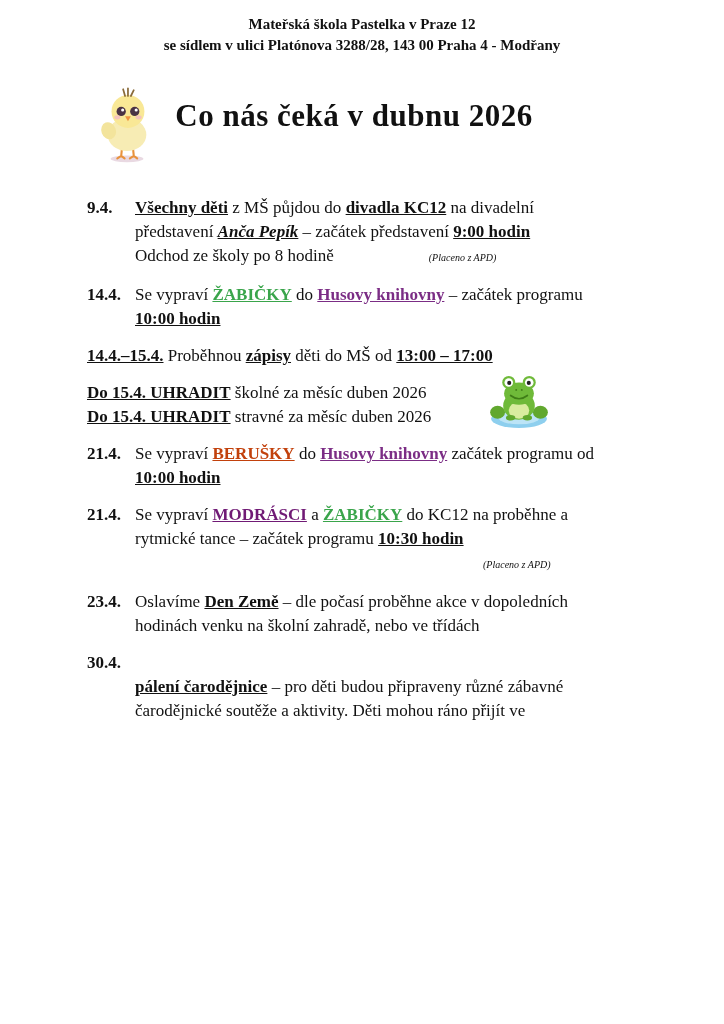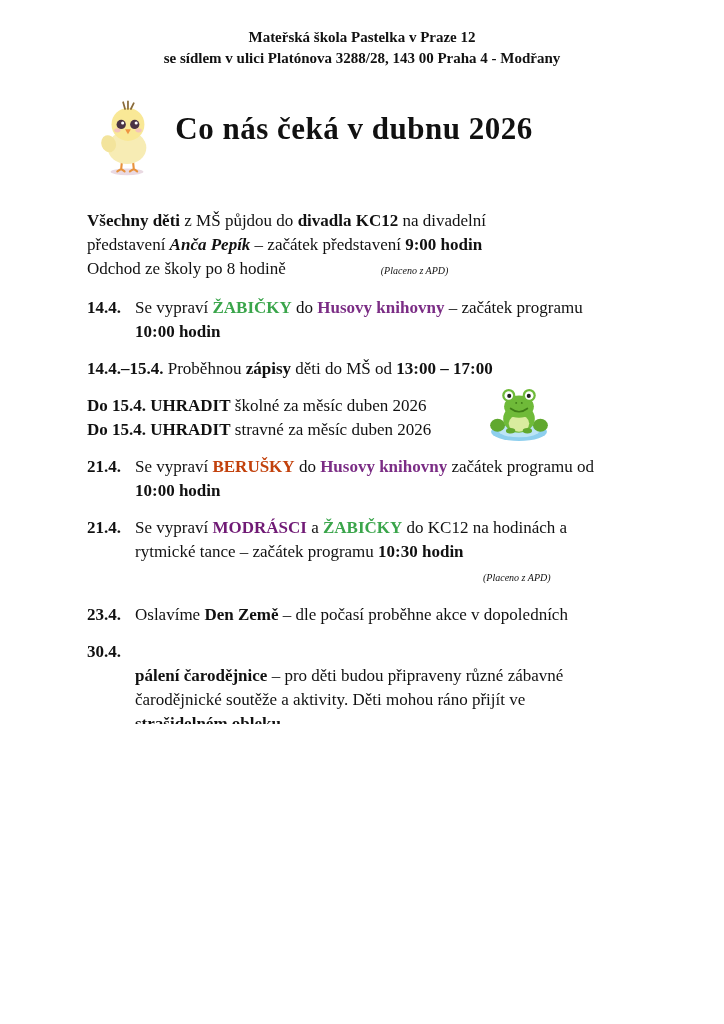--- a/index.html
+++ b/index.html
@@ -2,37 +2,37 @@
 <html><head>
 <meta charset="utf-8">
 <style>
   * { margin:0; padding:0; box-sizing:border-box; }
   html,body { background:#ffffff; }
   body {
     width:724px; height:1024px;
     font-family:"Liberation Serif","DejaVu Serif",serif;
     color:#111111;
   }
-  .page { position:relative; width:724px; height:724px; overflow:hidden; padding-top:27px; background:#fff; }
+  .page { position:relative; width:724px; height:724px; overflow:hidden; padding-top:14px; background:#fff; }
 
   .doc-header { text-align:center; font-weight:bold; font-size:15px; line-height:1.4; color:#111; }
 
   .title-row { position:relative; height:86px; margin-top:28px; }
   .chick { position:absolute; left:98px; top:2px; }
   .page-title {
     position:absolute; left:0; right:16px; top:14px;
     text-align:center; font-size:31px; font-weight:bold; letter-spacing:0.5px;
   }
 
   .entries { padding:26px 56px 0 87px; }
   .entry { display:flex; font-size:17px; line-height:24px; margin-bottom:13px; position:relative; }
   .entry .date { width:48px; flex-shrink:0; font-weight:bold; }
   .entry.inline { display:block; }
   .ebody { flex:1; }
-  .b { font-weight:bold; }
+  .b { font-weight:bold;text-decoration:underline; }
   .i { font-style:italic; }
   .note { font-style:italic; font-size:10px; }
 
   .entry-icon { position:absolute; }
   .frog-pos { left:401px; top:-6px; }
 
   .footer-row { position:absolute; left:0; top:772px; width:724px; height:110px; }
   .ladybug { position:absolute; left:98px; top:0px; }
   .butterfly { position:absolute; left:490px; top:12px; }
   .stray-dot { position:absolute; left:604px; top:858px; font-size:15px; color:#111; }
@@ -64,20 +64,21 @@
         <ellipse cx="20" cy="32" rx="3.2" ry="2.2" fill="#f2b9c4" opacity="0.8"></ellipse>
         <ellipse cx="42" cy="32" rx="3.2" ry="2.2" fill="#f2b9c4" opacity="0.8"></ellipse>
         <path d="M28 31 L34 31 L31 36 Z" fill="#ef9440"></path>
       </svg>
     </span>
     <h1 class="page-title">Co nás čeká v dubnu 2026</h1>
   </div>
 
   <div class="entries">
       <div class="entry">
+        <span class="date">9.4.</span>
         <div class="ebody"><span class="b">Všechny děti</span><span> z MŠ půjdou do </span><span class="b">divadla KC12</span><span> na divadelní</span><br><span>představení </span><span class="b i">Anča Pepík</span><span> – začátek představení </span><span class="b">9:00 hodin</span><br><span>Odchod ze školy po 8 hodině</span><span class="note" style="margin-left: 95px;">(Placeno z APD)</span></div>
       </div>
       <div class="entry">
         <span class="date">14.4.</span>
         <div class="ebody"><span>Se vypraví </span><span class="b" style="color: rgb(58, 165, 75);">ŽABIČKY</span><span> do </span><span class="b" style="color: rgb(123, 45, 133);">Husovy knihovny</span><span> – začátek programu</span><br><span class="b">10:00 hodin</span></div>
       </div>
       <div class="entry inline">
         <div class="ebody"><span class="b">14.4.–15.4.</span><span> Proběhnou </span><span class="b">zápisy</span><span> děti do MŠ od </span><span class="b">13:00 – 17:00</span></div>
       </div>
       <div class="entry inline">
@@ -104,25 +105,25 @@
       <ellipse cx="42" cy="46" rx="5" ry="3" fill="#61a82e"></ellipse>
     </svg>
   </span>
       </div>
       <div class="entry">
         <span class="date">21.4.</span>
         <div class="ebody"><span>Se vypraví </span><span class="b" style="color: #c2410c;">BERUŠKY</span><span> do </span><span class="b" style="color: rgb(123, 45, 133);">Husovy knihovny</span><span> začátek programu od</span><br><span class="b">10:00 hodin</span></div>
       </div>
       <div class="entry">
         <span class="date">21.4.</span>
-        <div class="ebody"><span>Se vypraví </span><span class="b" style="color: #701a75;">MODRÁSCI</span><span> a </span><span class="b" style="color: rgb(58, 165, 75);">ŽABIČKY</span><span> do KC12 na hodinách a</span><br><span>rytmické tance – začátek programu </span><span class="b">10:30 hodin</span><br><span class="note" style="margin-left: 348px;">(Placeno z APD)</span></div>
+        <div class="ebody"><span>Se vypraví </span><span class="b" style="color: #701a75;">MODRÁSCI</span><span> a </span><span class="b" style="color: rgb(58, 165, 75);">ŽABIČKY</span><span> do KC12 na proběhne a</span><br><span>rytmické tance – začátek programu </span><span class="b">10:30 hodin</span><br><span class="note" style="margin-left: 348px;">(Placeno z APD)</span></div>
       </div>
       <div class="entry">
         <span class="date">23.4.</span>
-        <div class="ebody"><span>Oslavíme </span><span class="b">Den Země</span><span> – dle počasí proběhne akce v dopoledních</span><br></div>
+        <div class="ebody"><span>Oslavíme </span><span class="b">Den Země</span><span> – dle počasí proběhne akce v dopoledních</span><br><span>hodinách venku na školní zahradě, nebo ve třídách</span></div>
       </div>
       <div class="entry">
         <span class="date">30.4.</span>
         <div class="ebody"><br><span class="b">pálení čarodějnice</span><span> – pro děti budou připraveny různé zábavné</span><br><span>čarodějnické soutěže a aktivity. Děti mohou ráno přijít ve</span><br><span class="b">strašidelném obleku</span><span>.</span></div>
       </div>
     </div>
 
   <div class="footer-row">
     <span class="ladybug">
       <svg width="96" height="102" viewBox="0 0 100 106">

